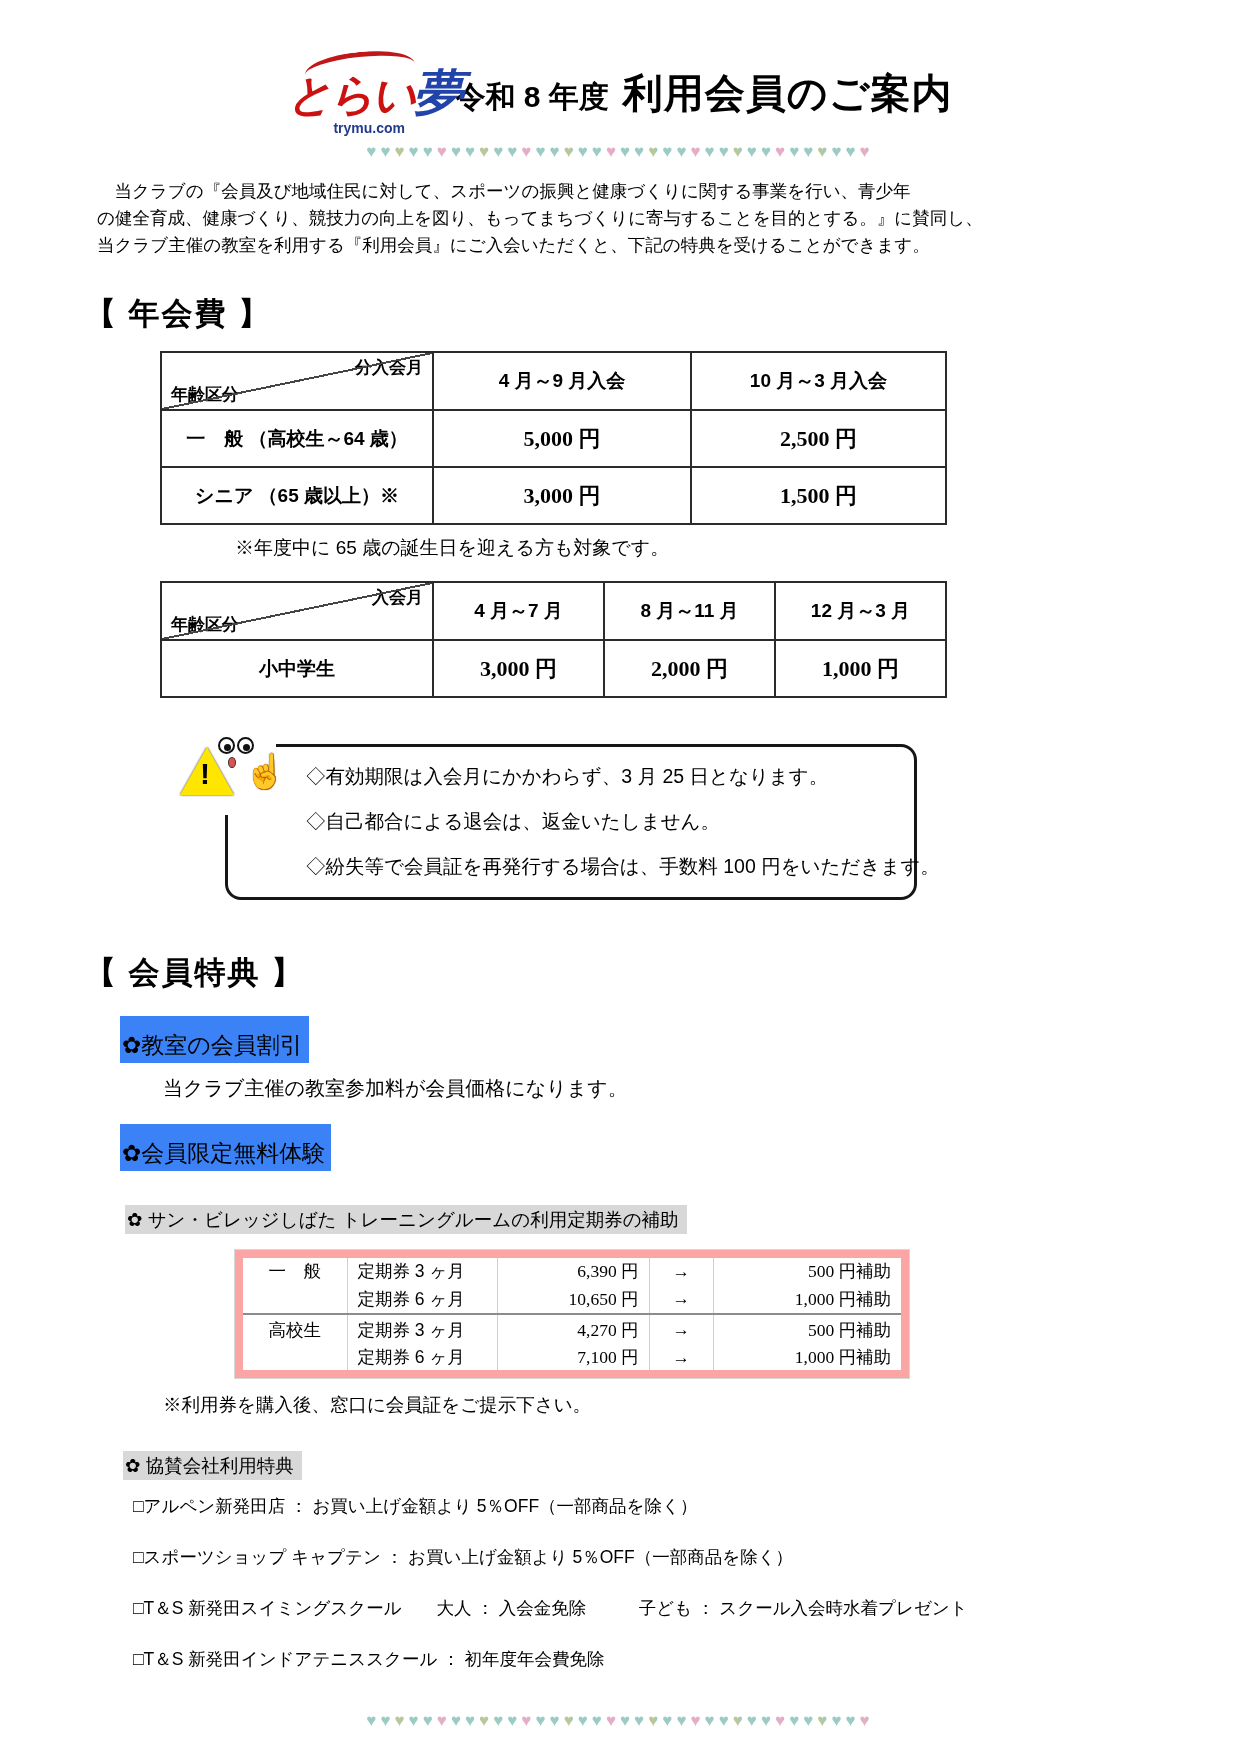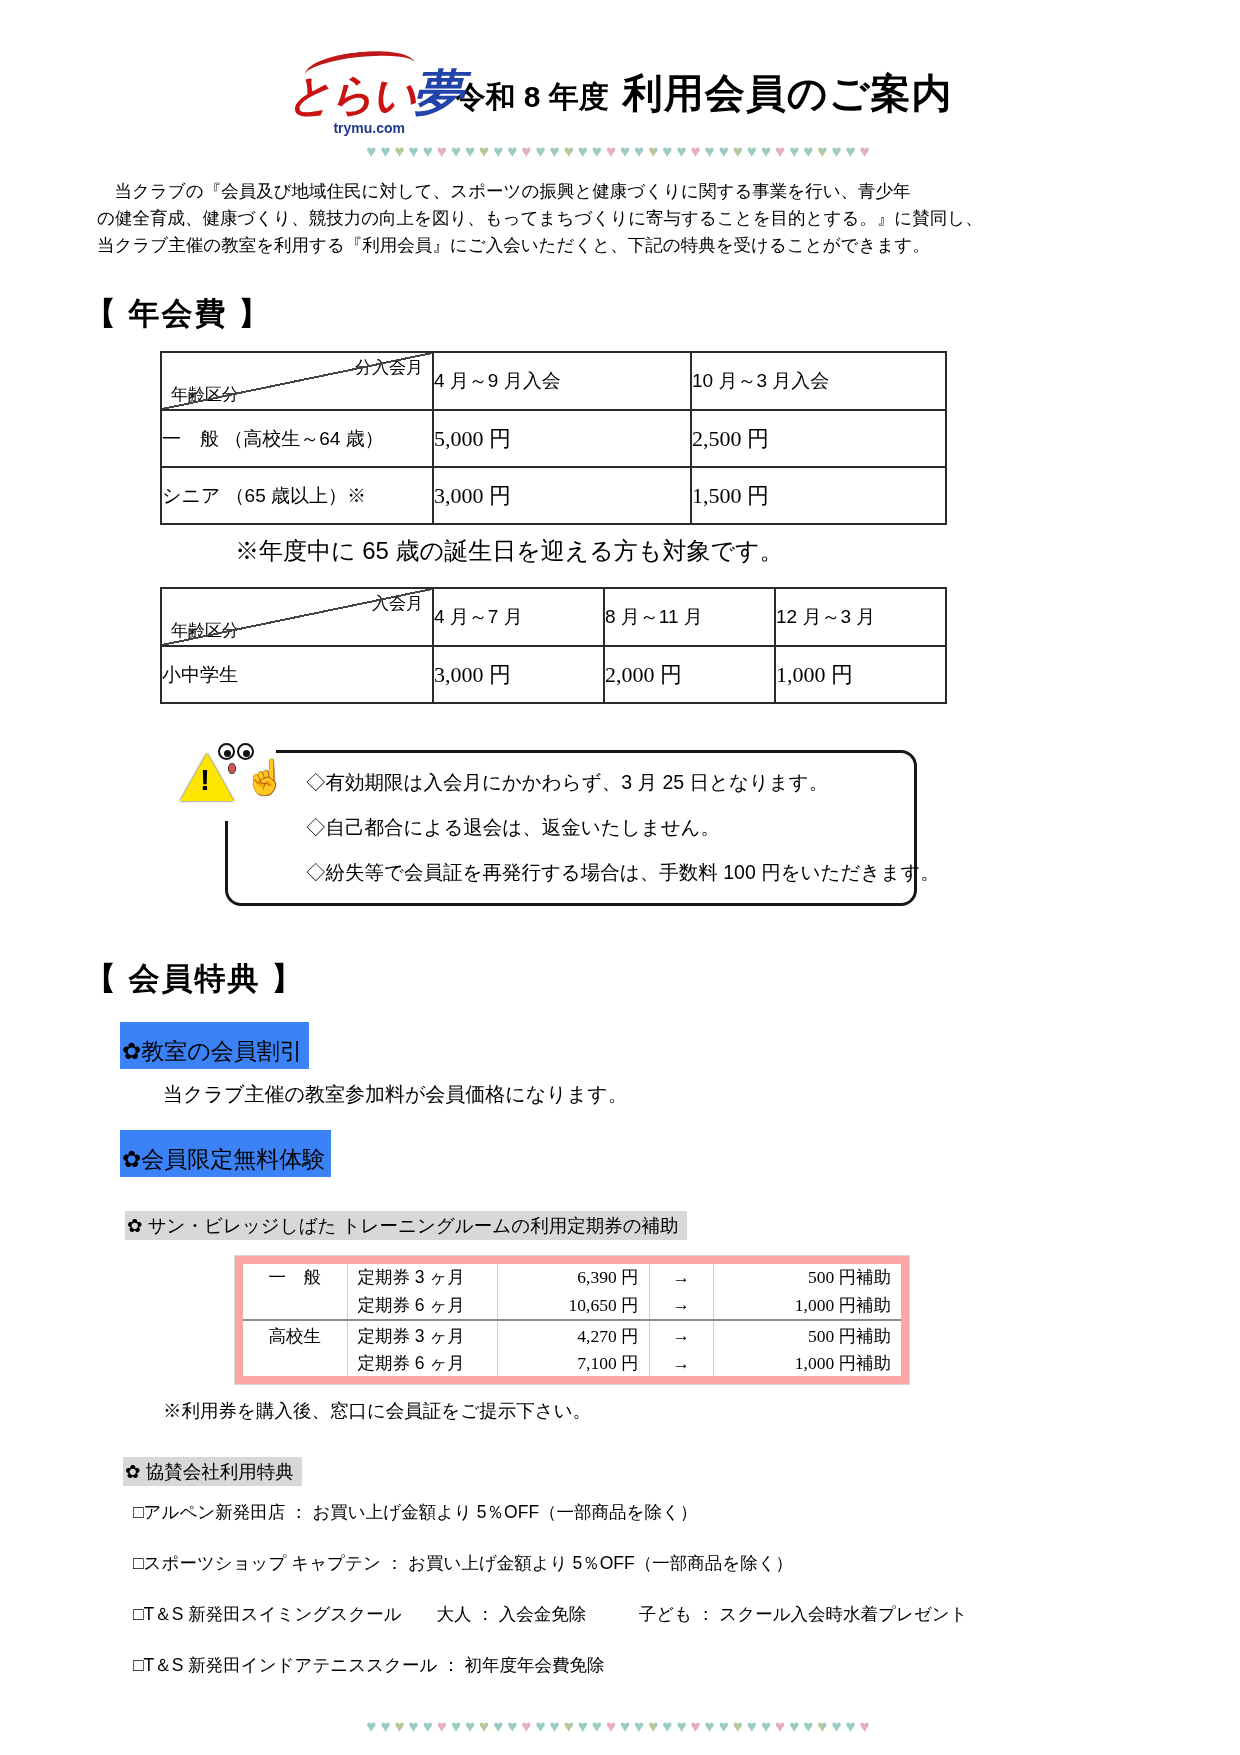--- a/index.html
+++ b/index.html
@@ -27,33 +27,33 @@
   .hearts.bottom { margin-top:40px; }
 
   
   .intro { margin:16px 0 0 12px; font-size:17.5px; line-height:27px; }
 
   
   .section-title { margin-top:34px; font-size:31px; font-weight:600; letter-spacing:2px; }
 
   
   table.fee { border-collapse:collapse; margin:16px 0 0 75px; table-layout:fixed; }
-  table.fee td, table.fee th { border:2px solid #2b2b2b; vertical-align:middle; font-weight:normal; }
+  table.fee td, table.fee th { border:2px solid #2b2b2b; text-align:center; vertical-align:middle; font-weight:bold; }
   table.fee .label-col { width:272px; }
   table.fee .hdr { height:58px; font-size:19px; }
   table.fee .row { height:57px; }
   table.fee .rowlabel { font-size:19px; }
   table.fee .price { font-family:"Liberation Serif", serif; font-size:22px; }
   .diag { position:relative; padding:0; }
   .diag::after { content:""; position:absolute; inset:0; background:linear-gradient(to bottom right, transparent calc(50% - 1px), #444 calc(50% - 1px), #444 calc(50% + 1px), transparent calc(50% + 1px)); pointer-events:none; }
   .diag .corner-top { position:absolute; top:3px; right:9px; font-size:17px; }
   .diag .corner-bottom { position:absolute; bottom:3px; left:9px; font-size:17px; }
   .t1-col { width:258px; } .t1-col2 { width:255px;border-radius:12px; }
   .t2-col { width:171px; }
-  .fee-note { margin:10px 0 0 150px; font-size:24px; }
+  .fee-note { margin:10px 0 0 150px; font-size:19px; }
 
   
   .notice { position:relative; margin:46px 0 0 140px; width:692px; border:3px solid #161616; border-radius:16px; padding:14px 18px 16px 78px; }
   .notice-line { font-size:19.5px; line-height:30px; margin-bottom:15px; white-space:nowrap; }
   .notice-line:last-child { margin-bottom:0; }
   .icon-alert { position:absolute; left:-52px; top:-14px; width:100px; height:82px; background:#fff; }
   .tri { position:absolute; left:4px; top:14px; width:0; height:0; border-left:27px solid transparent; border-right:27px solid transparent; border-bottom:48px solid #ffe600; filter:drop-shadow(0 0 1px #333); }
   .tri-bang { position:absolute; left:24px; top:24px; font-size:30px; font-weight:bold; color:#000; }
   .eye { position:absolute; top:4px; width:17px; height:17px; background:#fff; border:2px solid #111; border-radius:50%; }
   .eye.l { left:42px; } .eye.r { left:61px; }

